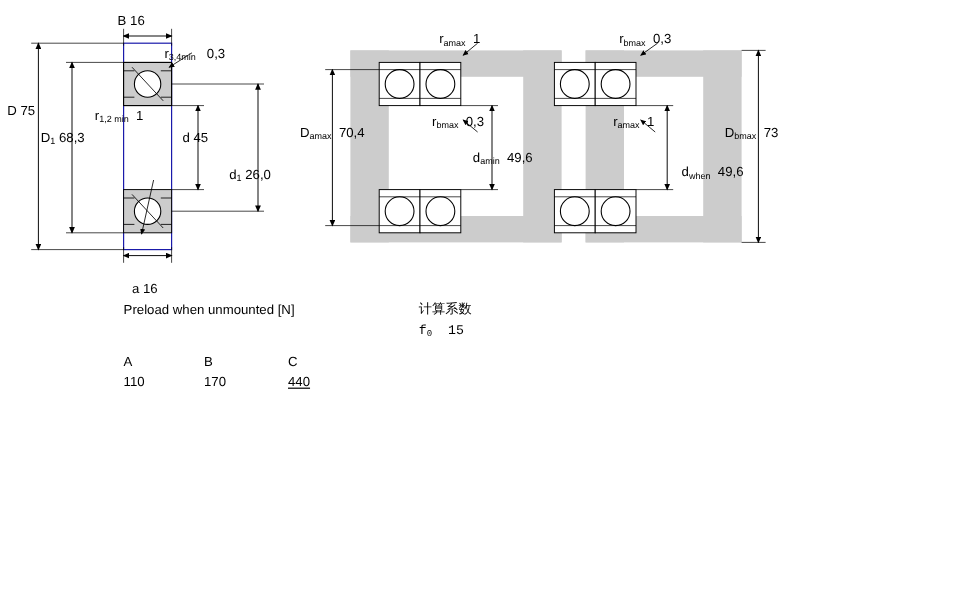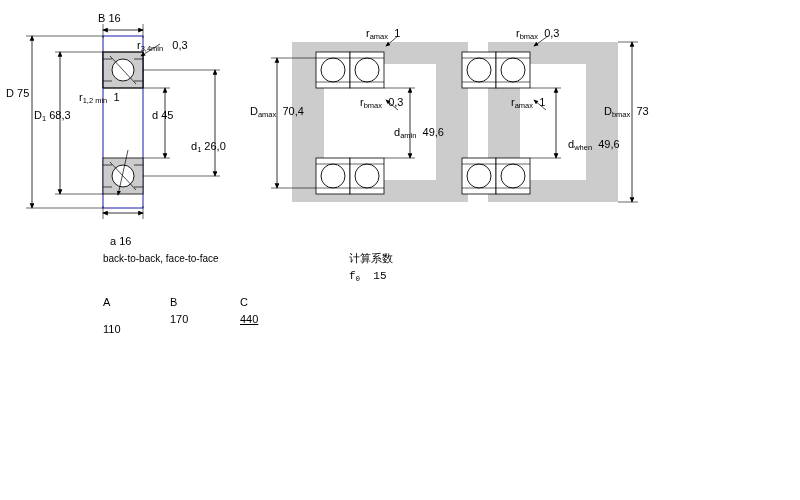--- a/index.html
+++ b/index.html
@@ -247,28 +247,28 @@
 
 <div class="lbl" style="left:394px;top:127px;">
   <span>d</span><span class="sub">amin</span>&nbsp;&nbsp;<span>49,6</span>
 </div>
 
 <div class="lbl" style="left:568px;top:139px;">
   <span>d</span><span class="sub">when</span>&nbsp;&nbsp;<span>49,6</span>
 </div>
 
 <div class="txtblock" style="left:103px;top:252px;">
-  <div class="sm">back-to-back, face-to-face</div>
+  <div class="hd">Preload when unmounted [N]</div>
 </div>
 
 <div class="lbl" style="left:103px;top:297px;">A</div>
 <div class="lbl" style="left:170px;top:297px;">B</div>
 <div class="lbl" style="left:240px;top:297px;">C</div>
 
-<div class="lbl" style="left:103px;top:314px;margin-top:10px;">110</div>
+<div class="lbl" style="left:103px;top:314px;">110</div>
 <div class="lbl" style="left:170px;top:314px;">170</div>
 <div class="lbl" style="left:240px;top:314px;text-decoration:underline;">440</div>
 
 <div class="lbl" style="left:349px;top:253px;">计算系数</div>
 <div class="lbl" style="left:349px;top:271px;font-family:Liberation Mono, monospace;">
   <span>f</span><span class="sub">0</span>&nbsp;&nbsp;<span>15</span>
 </div>
 
 </div>
 

